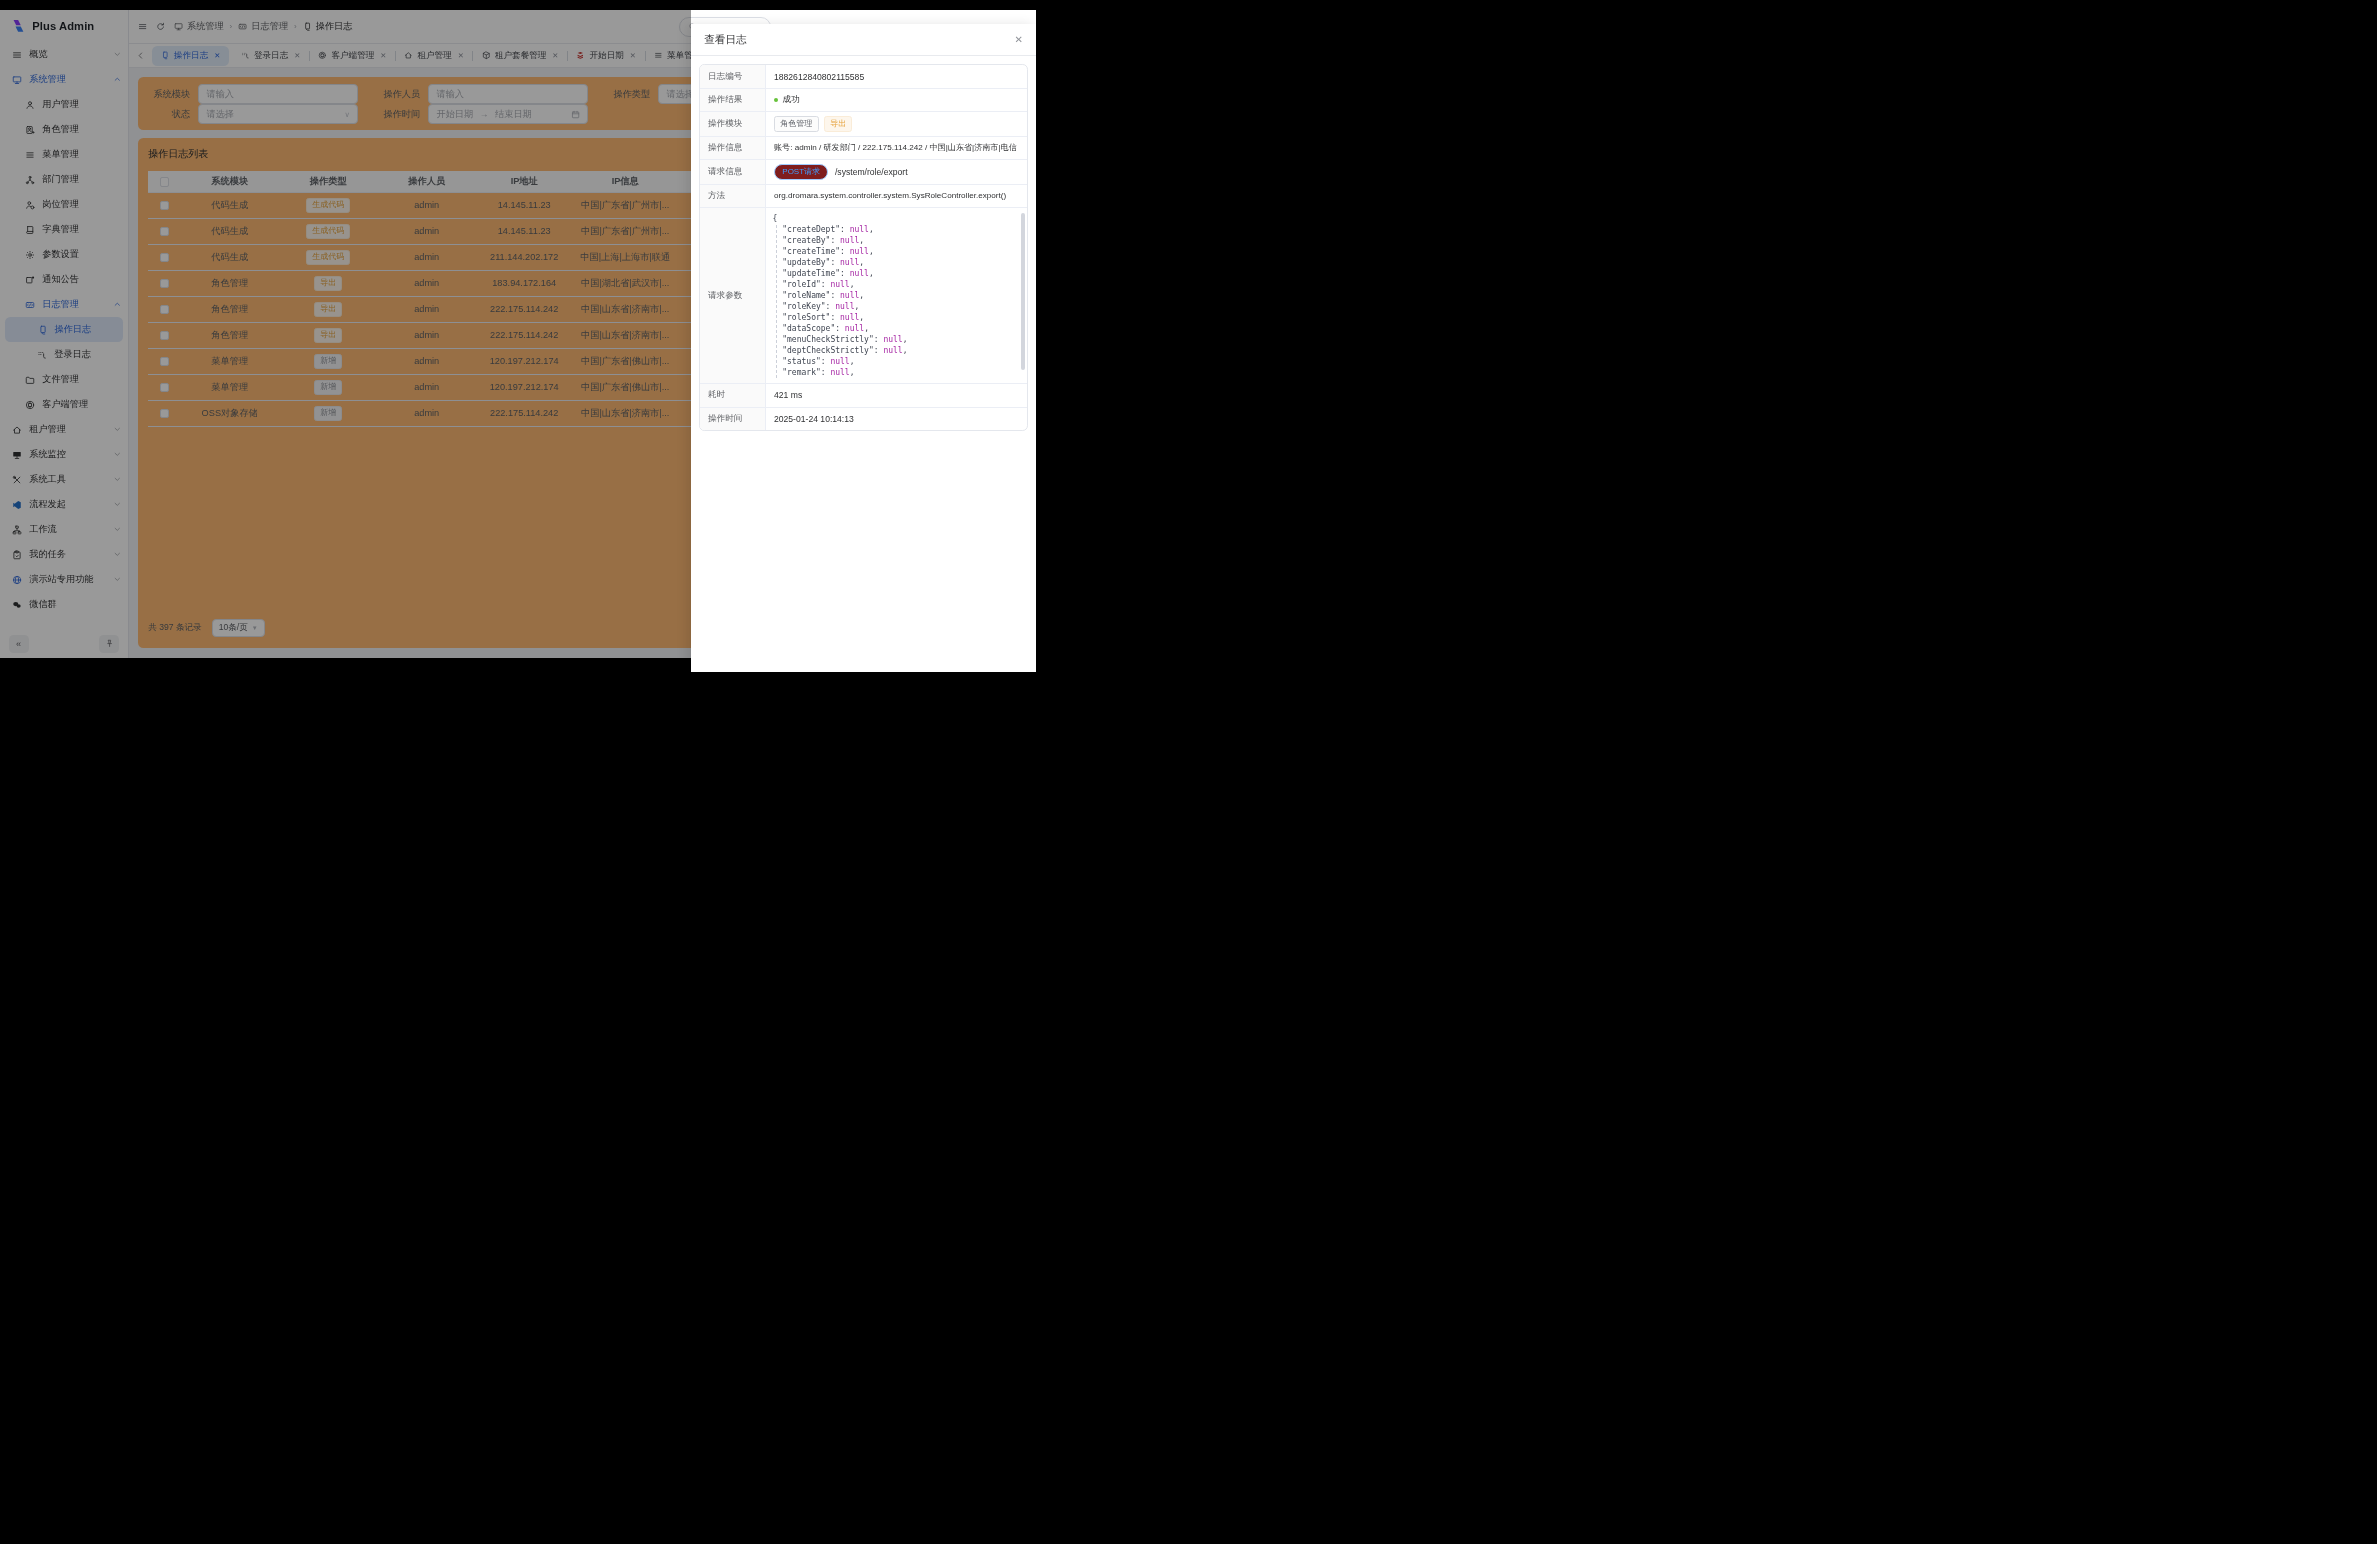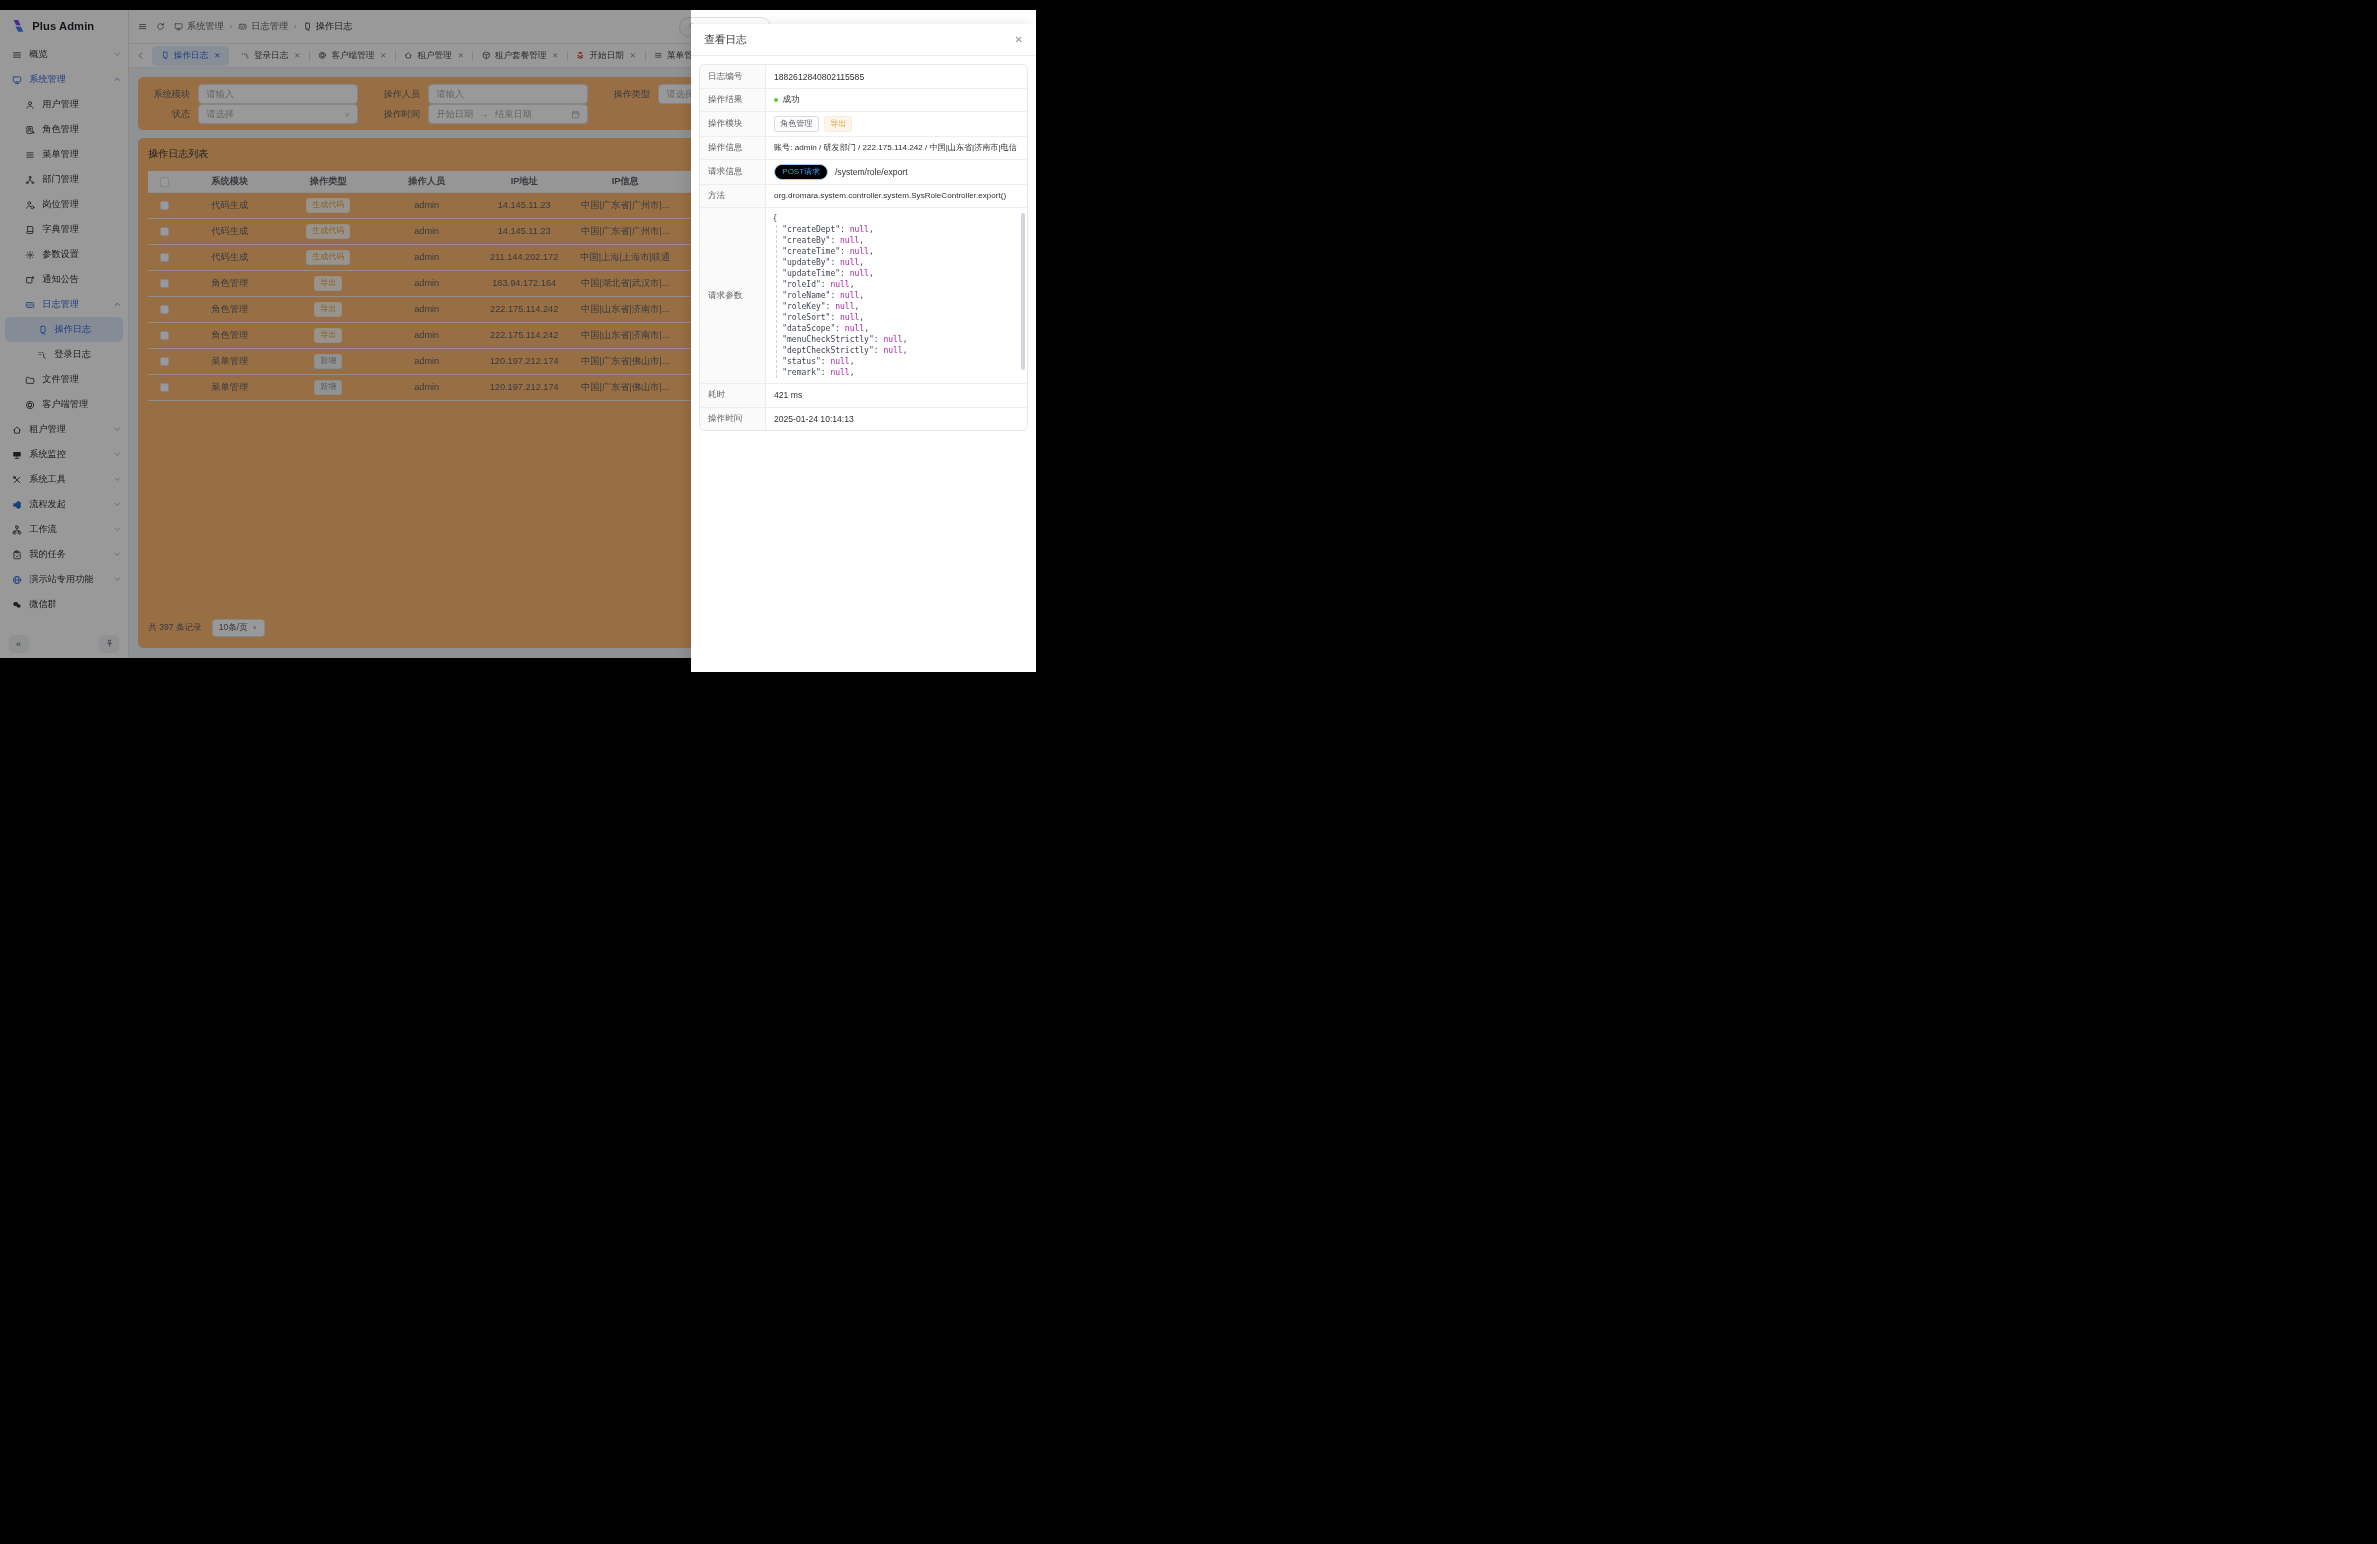--- a/index.html
+++ b/index.html
@@ -83,21 +83,21 @@
   .d-title { font-size:10.6px; color:#303133; }
   .d-close { color:#909399; font-size:10px; cursor:pointer; line-height:1; }
   .d-body { padding:8px; }
   .fields { border:0.7px solid #e4e7ed; border-radius:5.3px; overflow:hidden; }
   .frow { display:flex; border-top:0.7px solid #ebeef5; }
   .frow:first-child { border-top:none; }
   .flabel { flex:0 0 66px; background:#fafafa; border-right:0.7px solid #ebeef5; color:#606266; font-size:8.6px; display:flex; align-items:center; padding:0 8px; }
   .fval { flex:1; min-height:22.5px; display:flex; align-items:center; padding:4px 8px; font-size:8.6px; color:#303133; min-width:0; }
   .fval.small { font-size:8.1px; white-space:nowrap; }
   .dot { width:4px; height:4px; border-radius:50%; background:#67c23a; margin-right:4.6px; flex:0 0 auto; }
-  .pill { color:#409eff; background:#000000; border:0.7px solid #9fcdff; border-radius:8px; padding:1.3px 7.3px; font-size:8px; white-space:nowrap; }
+  .pill { color:#409eff; background:#7f1d1d; border:0.7px solid #9fcdff; border-radius:8px; padding:1.3px 7.3px; font-size:8px; white-space:nowrap; }
   .fval.code { display:block; padding:0; position:relative; height:175px; overflow:hidden; }
   .codewrap { position:absolute; inset:0; padding:4.6px 13.2px 0 6.6px; font-family:"DejaVu Sans Mono", monospace; font-size:8px; line-height:11px; color:#3f4551; }
   .cline { white-space:pre; }
   .jnull { color:#a626a4; }
   .guide { position:absolute; left:10px; top:17px; height:153px; border-left:0.7px dashed #ccd0d9; }
   .cthumb { position:absolute; right:2px; top:5.3px; width:4px; height:157px; border-radius:2px; background:#d3d6dd; }
 </style>
 </head>
 <body>
 
@@ -663,20 +663,29 @@
                 <td>中国|广东省|佛山市|...</td>
                 <td></td>
               </tr>
               <tr>
                 <td><span class="cb"></span></td>
                 <td>菜单管理</td>
                 <td><span class="tag info">新增</span></td>
                 <td>admin</td>
                 <td>120.197.212.174</td>
                 <td>中国|广东省|佛山市|...</td>
+                <td></td>
+              </tr>
+              <tr>
+                <td><span class="cb"></span></td>
+                <td>OSS对象存储</td>
+                <td><span class="tag info">新增</span></td>
+                <td>admin</td>
+                <td>222.175.114.242</td>
+                <td>中国|山东省|济南市|...</td>
                 <td></td>
               </tr>
             </tbody>
         </table>
         <div class="pager">
           <span>共 397 条记录</span>
           <div class="psize">
             <span>10条/页</span>
             <span class="caret">▼</span>
           </div>

